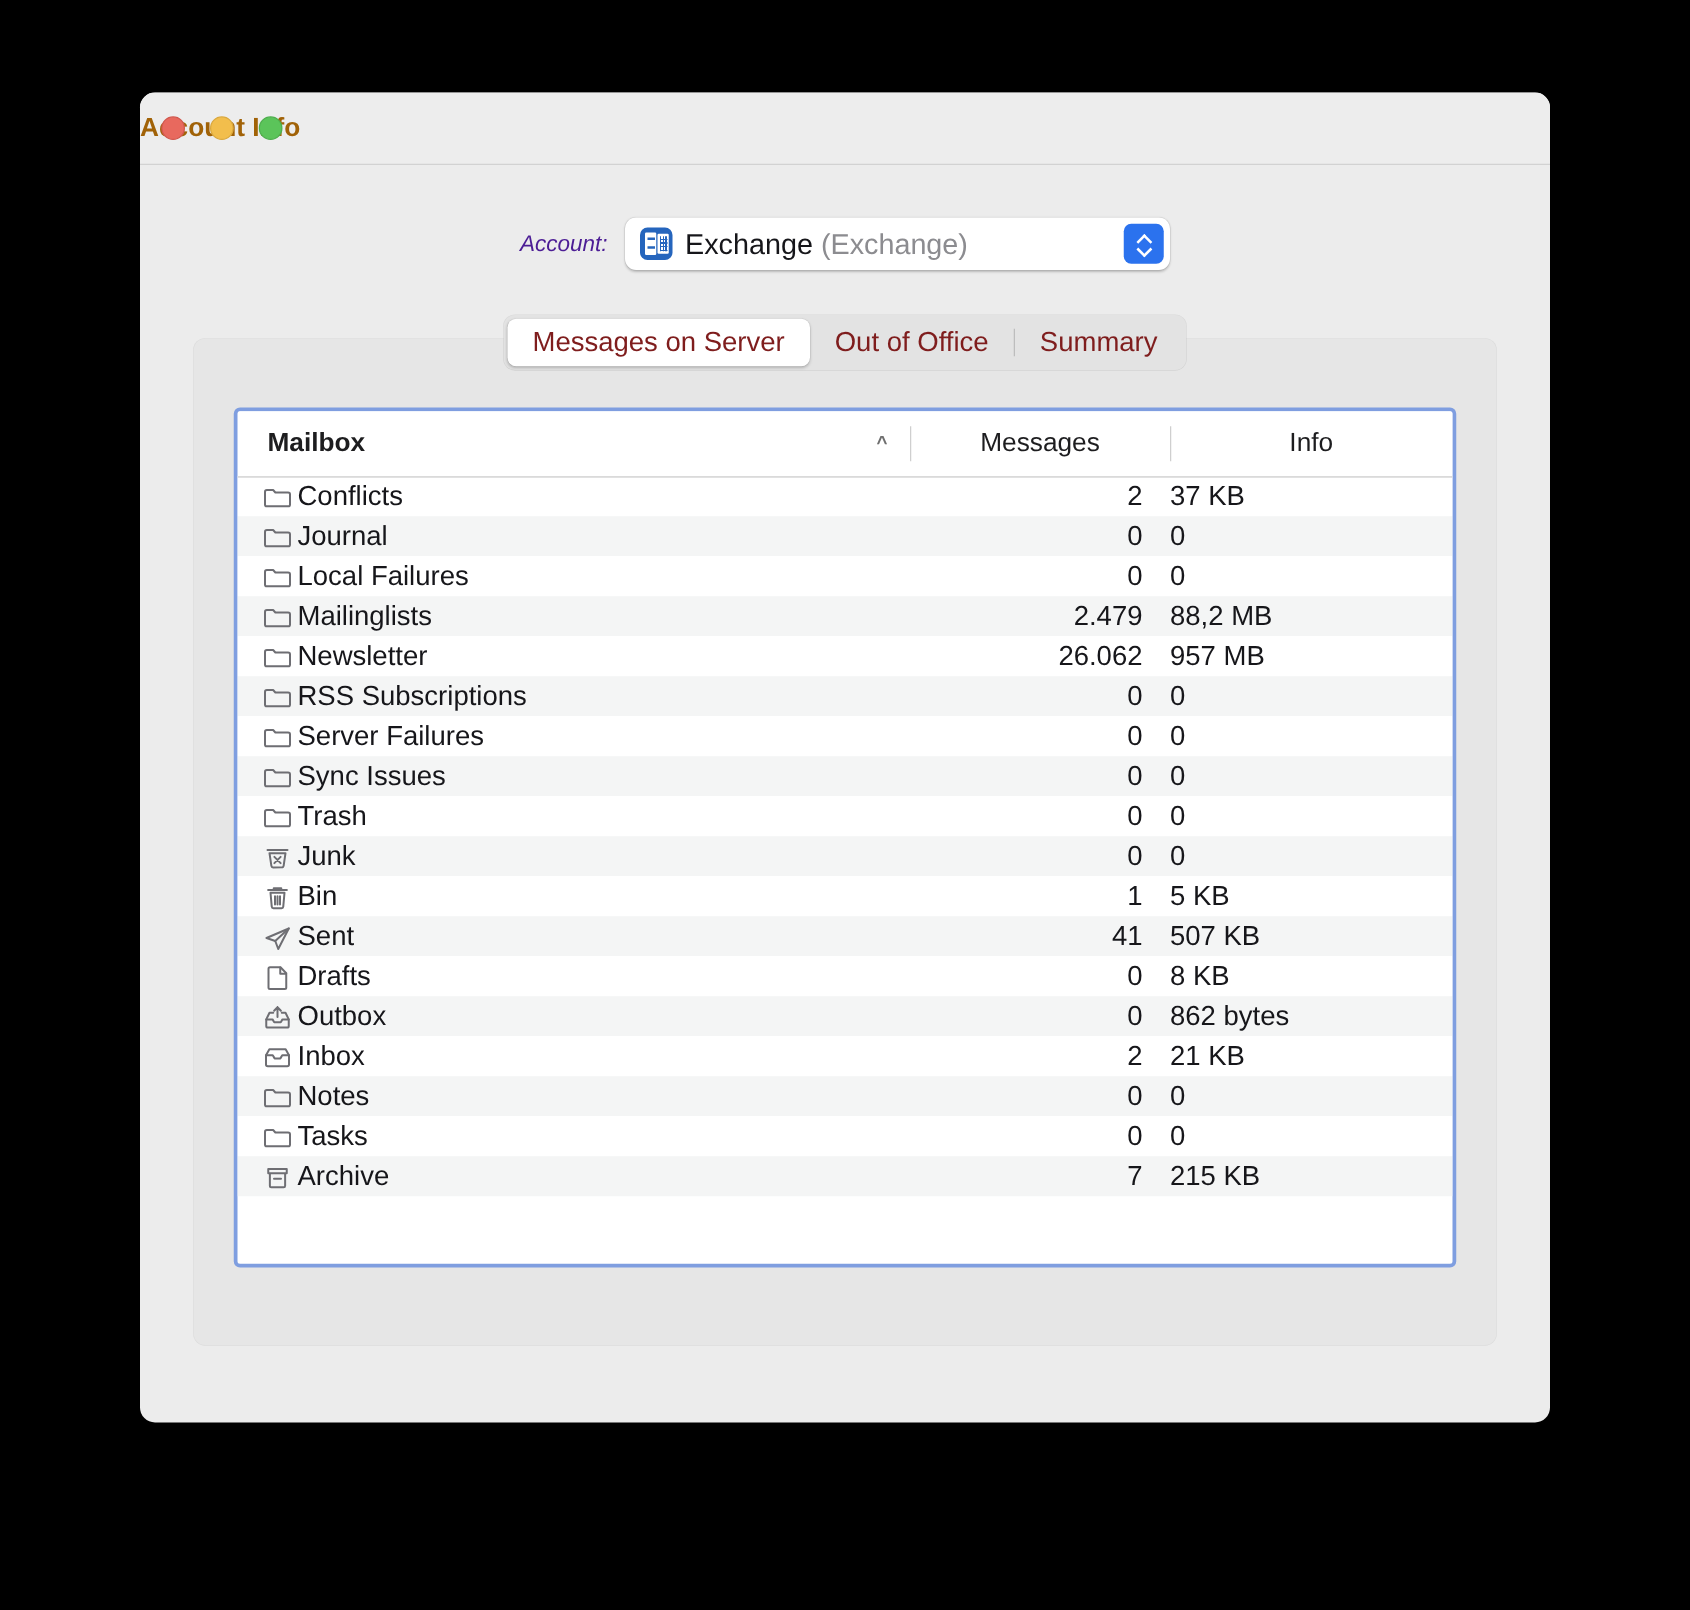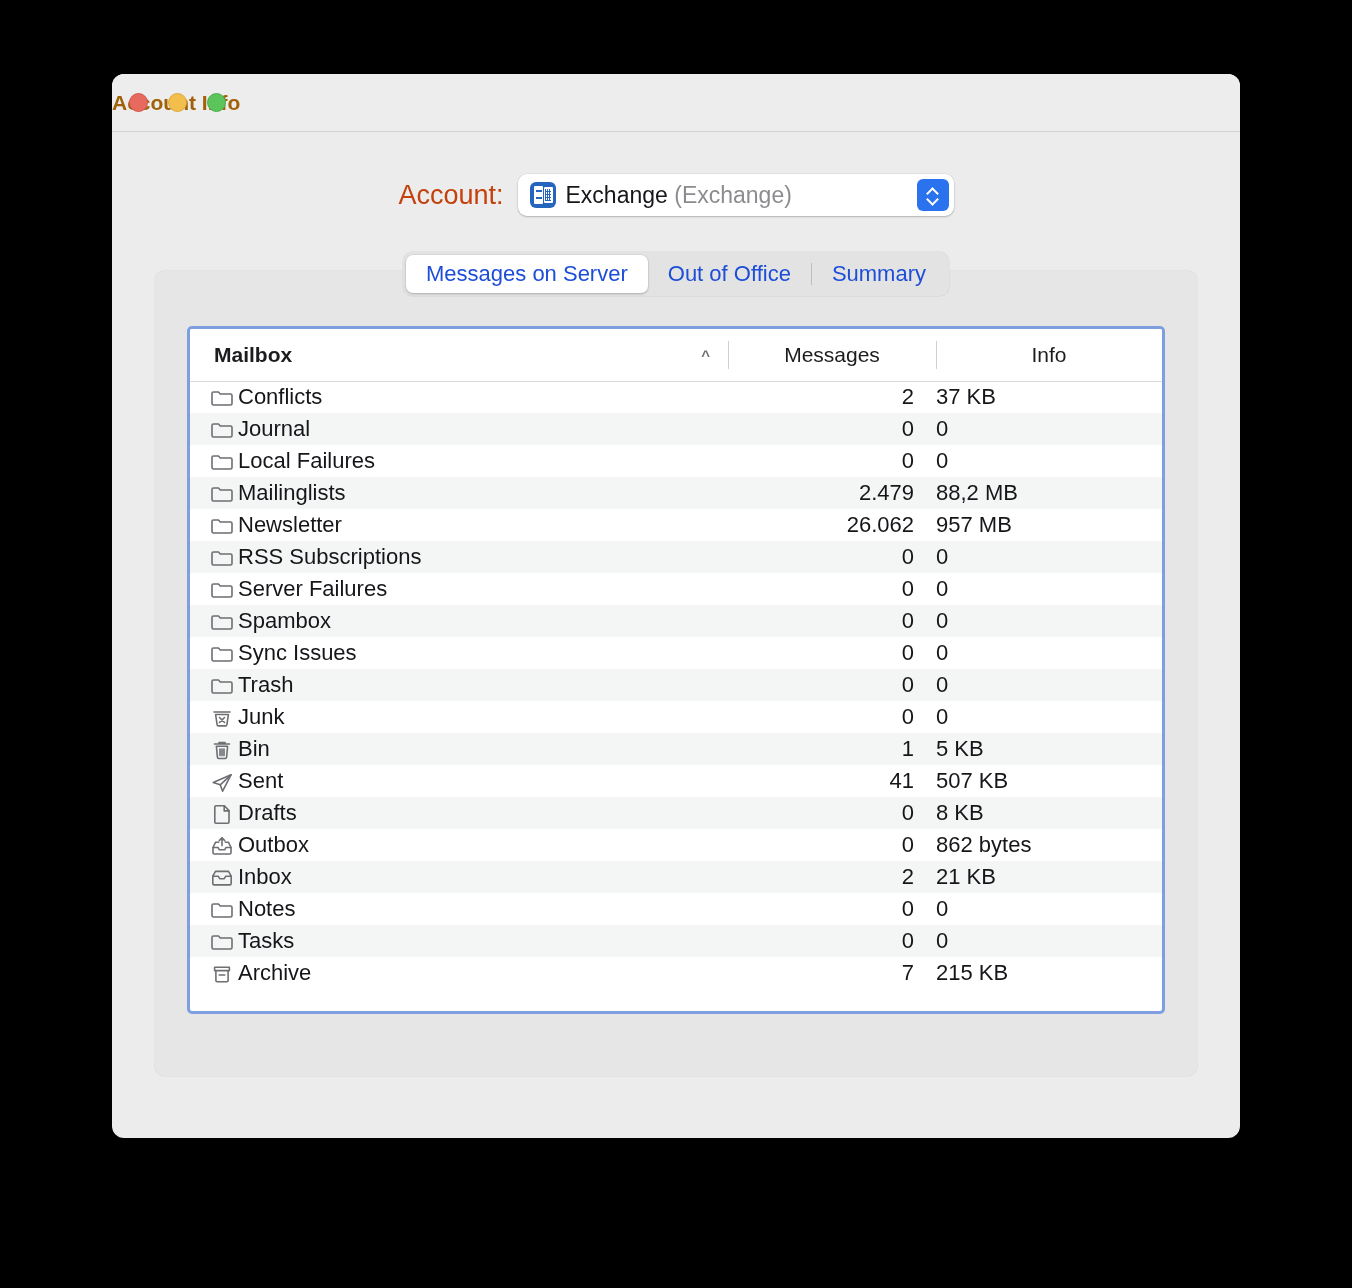--- a/index.html
+++ b/index.html
@@ -32,21 +32,21 @@
   .light.green  { background: #5bc45a; border: 0.5px solid #4eaf4e; }
   .win-title {
     line-height: 58px; text-align: left;
     font-size: 21px; font-weight: bold; color: #a16207;
   }
   
   .account-row {
     display: flex; align-items: center; justify-content: center;
     gap: 14px; margin-top: 42px;
   }
-  .account-label { font-size: 27px; color: #c2410c; }
+  .account-label { font-size: 18px; color: #4c1d95; font-style: italic; }
   .popup {
     display: flex; align-items: center;
     width: 436px; height: 42px;
     background: #fff; border-radius: 9px;
     box-shadow: 0 1px 2px rgba(0,0,0,0.22), 0 0 0 0.5px rgba(0,0,0,0.07);
     padding: 0 5px 0 12px;
   }
   .exchange-icon {
     width: 26px; height: 26px; border-radius: 6px;
     background: #2565bd; flex: none;
@@ -98,21 +98,21 @@
     display: flex; justify-content: center;
     z-index: 3;
   }
   .tabs {
     display: flex; align-items: center;
     background: #e3e3e3; border-radius: 9px;
     height: 44px; padding: 3px;
     box-shadow: 0 0 0 0.5px rgba(0,0,0,0.08);
   }
   .tab {
-    font-size: 22px; color: #1d4ed8;
+    font-size: 22px; color: #7f1d1d;
     padding: 0 20px; height: 38px; line-height: 38px;
     border-radius: 7px; white-space: nowrap; cursor: default;
   }
   .tab.active {
     background: #fff;
     box-shadow: 0 1px 2.5px rgba(0,0,0,0.22), 0 0 0 0.5px rgba(0,0,0,0.06);
   }
   .tab-sep { width: 1px; height: 22px; background: #bdbdbd; }
   
   .panel {
@@ -325,34 +325,20 @@
               <td class="size">0</td>
             </tr>
             <tr>
               <td class="name">
                 <span class="cellrow">
                   <span class="mi">
                     <svg width="24" height="20" viewBox="0 0 24 20">
                       <path stroke="#6e6e73" stroke-width="1.6" fill="none" stroke-linejoin="round" stroke-linecap="round" d="M2 5.5a1.5 1.5 0 011.5-1.5h5l1.8 2h10.2A1.5 1.5 0 0122 7.5v8A1.5 1.5 0 0120.5 17h-17A1.5 1.5 0 012 15.5z"></path>
                     </svg>
                   </span>
-                  <span>Spambox</span>
-                </span>
-              </td>
-              <td class="num">0</td>
-              <td class="size">0</td>
-            </tr>
-            <tr>
-              <td class="name">
-                <span class="cellrow">
-                  <span class="mi">
-                    <svg width="24" height="20" viewBox="0 0 24 20">
-                      <path stroke="#6e6e73" stroke-width="1.6" fill="none" stroke-linejoin="round" stroke-linecap="round" d="M2 5.5a1.5 1.5 0 011.5-1.5h5l1.8 2h10.2A1.5 1.5 0 0122 7.5v8A1.5 1.5 0 0120.5 17h-17A1.5 1.5 0 012 15.5z"></path>
-                    </svg>
-                  </span>
                   <span>Sync Issues</span>
                 </span>
               </td>
               <td class="num">0</td>
               <td class="size">0</td>
             </tr>
             <tr>
               <td class="name">
                 <span class="cellrow">
                   <span class="mi">

